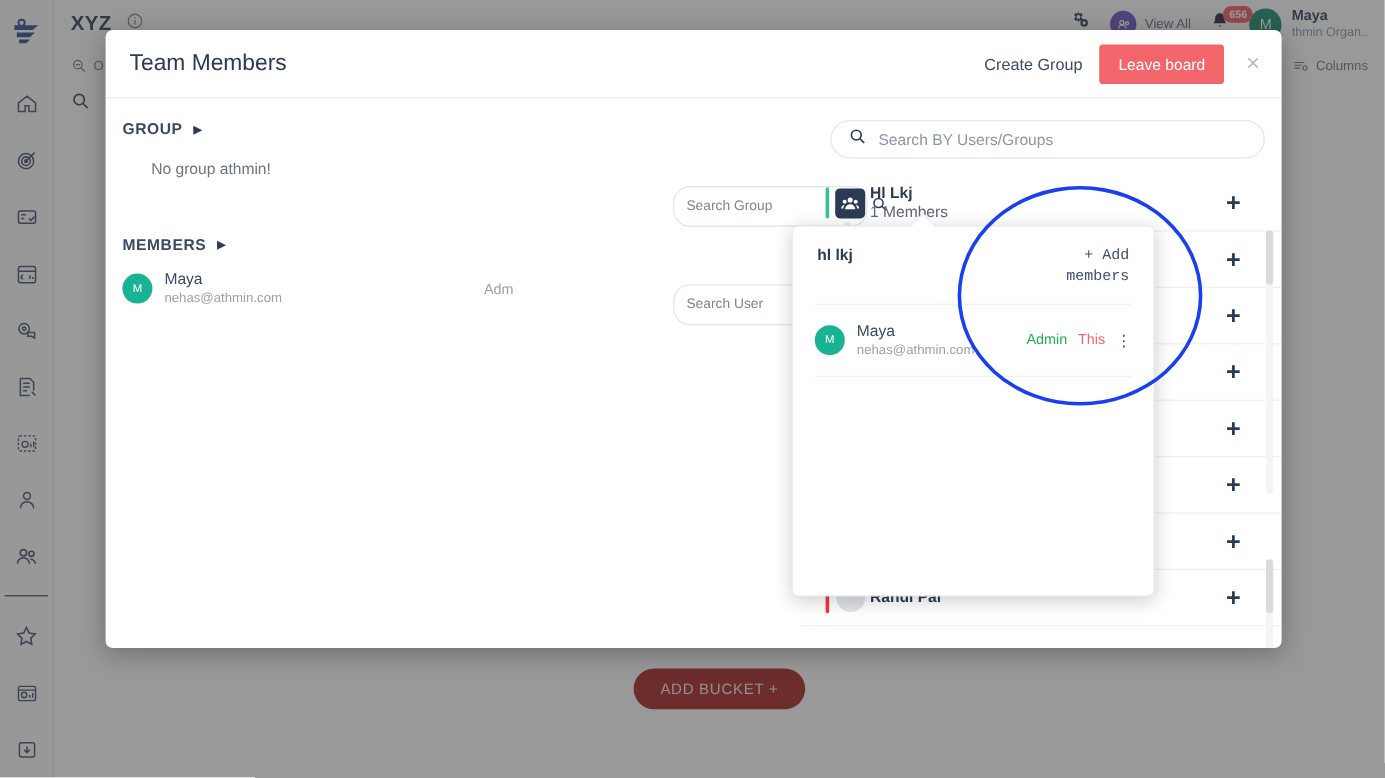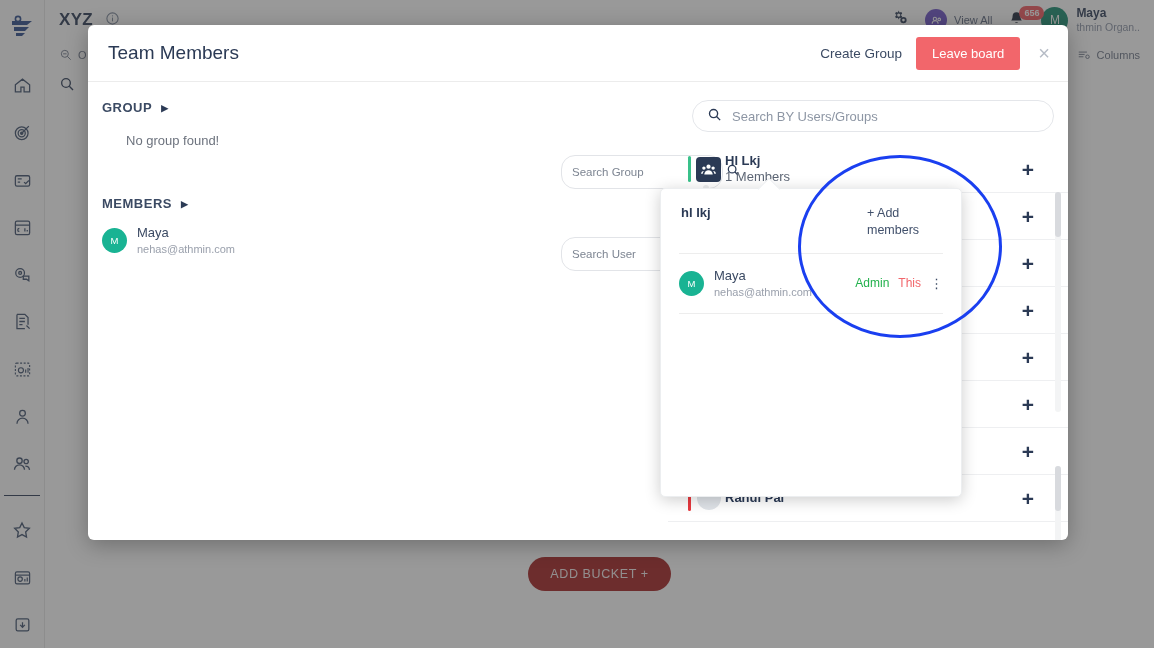--- a/index.html
+++ b/index.html
@@ -210,22 +210,22 @@
     position: absolute; left: 100px; top: -8px; width: 16px; height: 16px;
     background: #fff; transform: rotate(45deg);
     border-left: 1px solid #eceef0; border-top: 1px solid #eceef0;
   }
   .pop-head {
     display: flex; align-items: flex-start; padding: 16px 20px 0 20px;
   }
   .pop-title { font-size: 13px; color: #2b3a55; font-weight: bold; }
   .add-members {
     margin-left: auto; background: none; border: none; cursor: pointer;
-    font-size: 12.5px; color: #41506b; text-align: left; width: 74px;
-    line-height: 1.35; font-family: Liberation Sans, sans-serif;
+    font-size: 12.5px; color: #41506b; text-align: right; width: 74px;
+    line-height: 1.35; font-family: Liberation Mono, monospace;
   }
   .pop-div { height: 1px; background: #ededed; margin: 14px 18px 0 18px; }
   .pop-row { display: flex; align-items: center; padding: 14px 18px 0 18px; }
   .pop-av {
     width: 25px; height: 25px; border-radius: 50%; background: #19b393;
     display: flex; align-items: center; justify-content: center; color: #fff; font-size: 9.5px;
   }
   .pop-names { margin-left: 10px; }
   .pop-name { font-size: 13px; color: #3b4a63; line-height: 1.3; }
   .pop-mail { font-size: 11px; color: #9aa0ac; line-height: 1.3; }
@@ -434,33 +434,34 @@
       </span>
     </div>
 
     <div class="modal-body">
 
       <div class="col-left">
         <div class="sec-head">
           <span>GROUP</span>
           <span class="caret">▶</span>
         </div>
-        <div class="no-group">No group found!</div>
+        <div class="no-group">No group athmin!</div>
 
         <div class="sec-head members">
           <span>MEMBERS</span>
           <span class="caret">▶</span>
         </div>
 
         <div class="member-row">
           <span class="m-av">M</span>
           <span>
             <div class="m-name">Maya</div>
             <div class="m-mail">nehas@athmin.com</div>
           </span>
+          <span class="m-role">Adm</span>
         </div>
 
         <div class="srch-pill srch-grp">
           <input type="text" placeholder="Search Group" style="">
           <span>
             <svg width="14" height="14" viewBox="0 0 24 24" fill="none" stroke="#2b3a55" stroke-width="2.2">
                 <circle cx="10.5" cy="10.5" r="6.5"></circle>
                 <path d="M15.3 15.3 L21 21"></path>
               </svg>
           </span>

